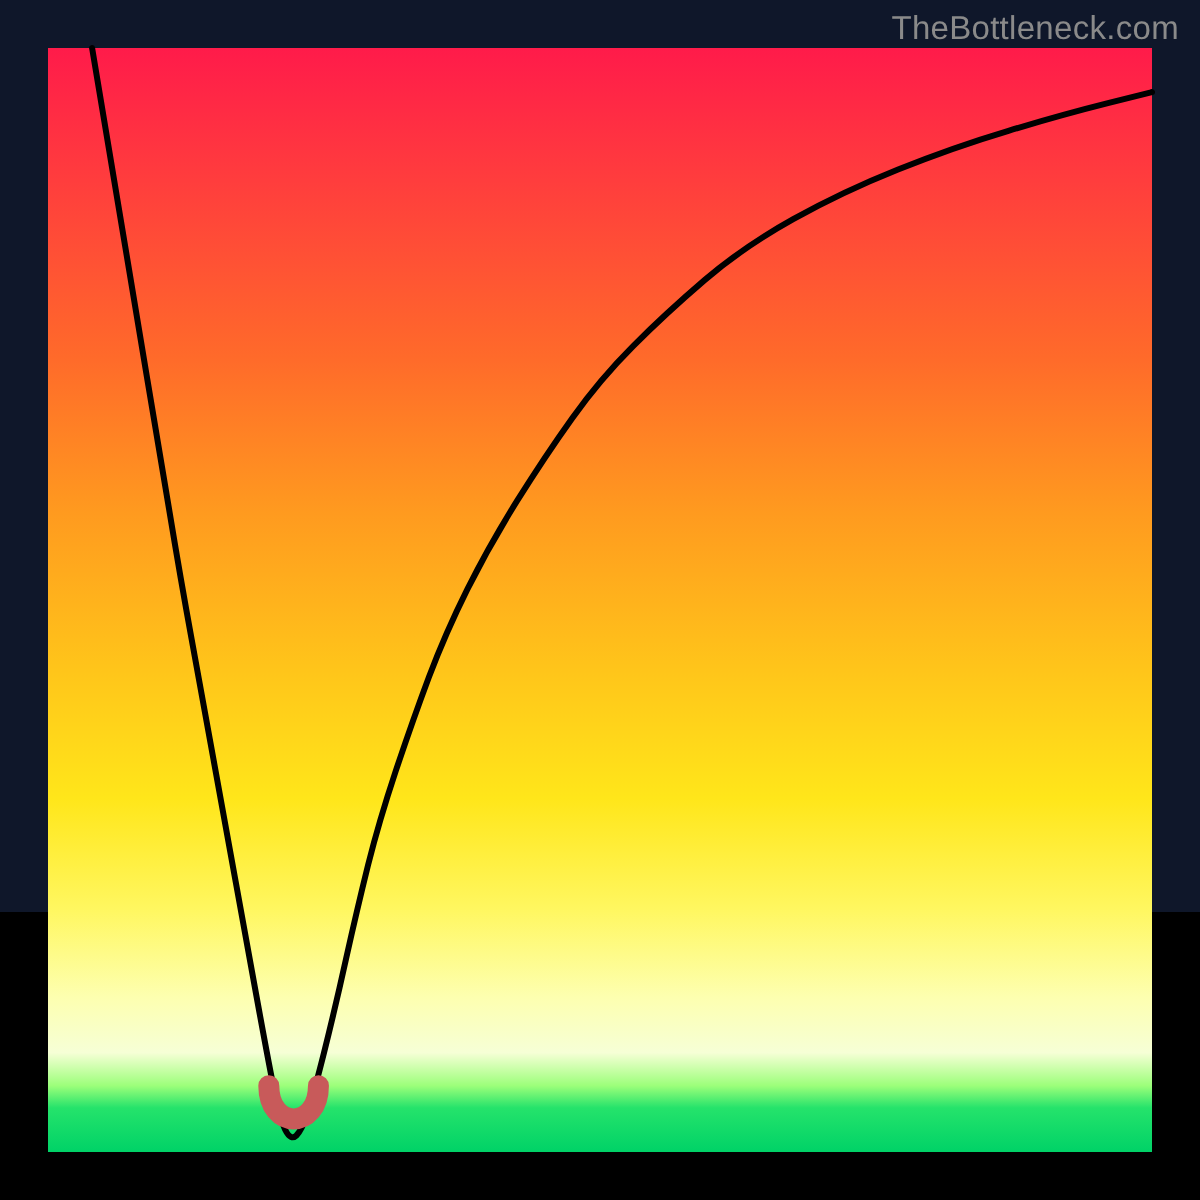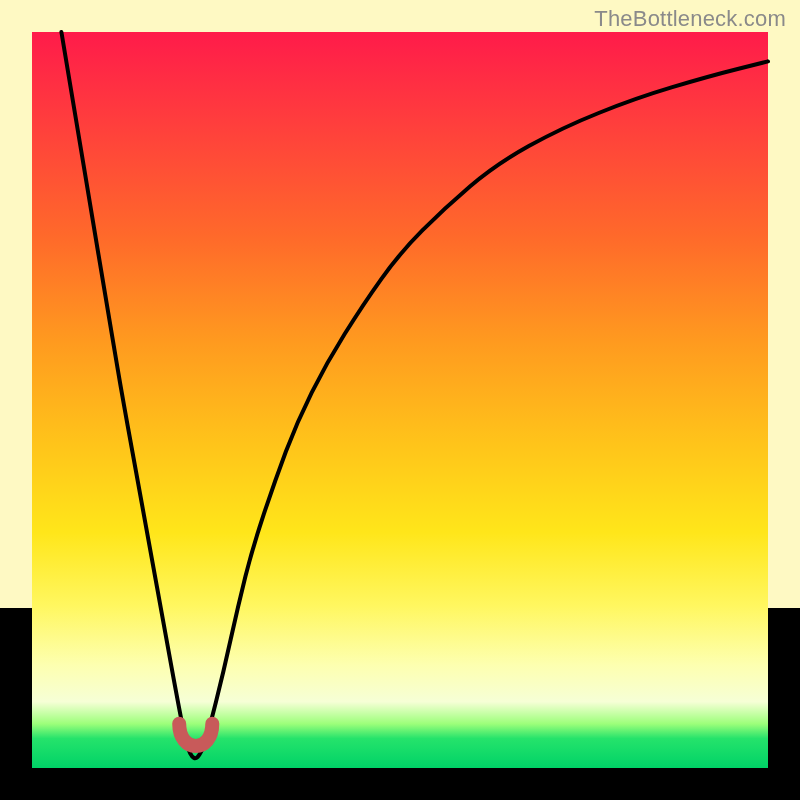--- a/index.html
+++ b/index.html
@@ -10,21 +10,21 @@
     background: #000;
     overflow: hidden;
     font-family: Arial, Helvetica, sans-serif;
   }
   .frame {
     position: absolute;
     left: 0;
     top: 0;
     width: 800px;
     height: 608px;
-    background: #fef9c3;
+    background: #0f172a;
   }
   .plot {
     position: absolute;
     left: 32px;
     top: 32px;
     width: 736px;
     height: 736px;
     
     background: linear-gradient(
       to bottom,

